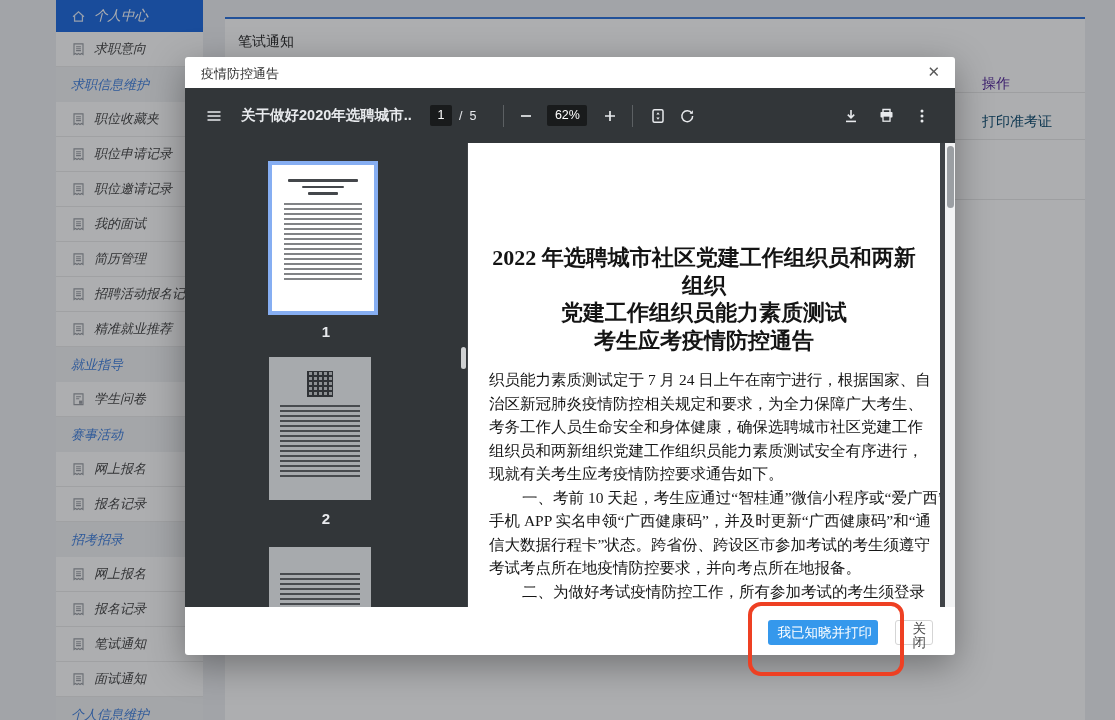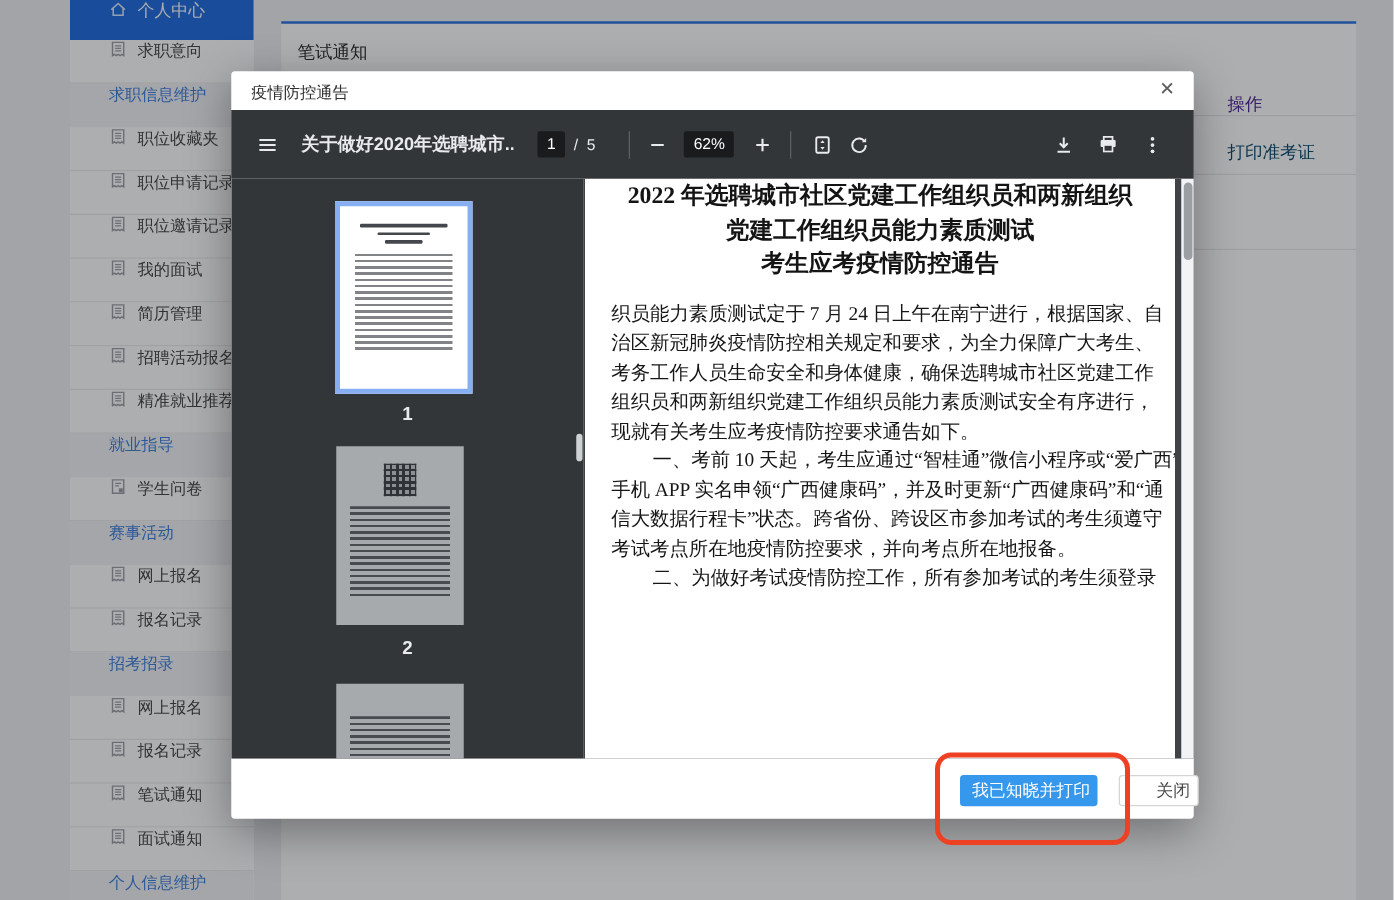--- a/index.html
+++ b/index.html
@@ -1,21 +1,21 @@
 <!DOCTYPE html>
 <html style="--toolbar-dark: #323639; --primary-blue: #3598ec; --annotation-red: #ee4023;"><head>
 <meta charset="utf-8">
 <style>
   html,body{margin:0;padding:0;}
   .stage{position:relative;width:1115px;height:720px;overflow:hidden;background:#eef0f3;
          font-family:"Liberation Sans",sans-serif;-webkit-font-smoothing:antialiased;}
   
   .sidebar{position:absolute;left:56px;top:0;width:147px;height:720px;background:#fff;overflow:hidden;}
-  .sb-row{height:35px;display:flex;gap:8px;padding-left:31px;box-sizing:border-box;
-          background:#fff;border-bottom:1px solid #ececec;font-size:13px;color:#454545;cursor:pointer;}
+  .sb-row{height:35px;display:flex;align-items:center;gap:8px;padding-left:15px;box-sizing:border-box;
+          background:#fff;border-bottom:1px solid #ececec;font-size:13px;color:#454545;cursor:pointer;font-style:italic;}
   .sb-row.active{height:32px;background:#1f6be0;color:#fff;border-bottom:none;font-size:13.5px;}
   .sb-row.header{background:#f2f3f5;color:#3f7fdd;border-bottom:none;cursor:default;}
   .sb-row .ic{display:none;width:15px;height:15px;align-items:center;justify-content:center;color:inherit;opacity:.85;}
   .sb-row.home .ic-home{display:flex;}
   .sb-row.doc  .ic-doc{display:flex;color:#8a8f96;}
   .sb-row.quiz .ic-quiz{display:flex;color:#8a8f96;}
   .sb-label{white-space:nowrap;}
   .main-card{position:absolute;left:225px;top:17px;width:860px;height:703px;background:#fff;
              border-top:2px solid #2c72dd;box-sizing:border-box;}
   .card-title{position:absolute;left:13px;top:14px;font-size:14px;color:#2b2b2b;}
@@ -69,33 +69,33 @@
            background-image:repeating-linear-gradient(0deg,#2f3236 0 2px,transparent 2px 5px),
                             repeating-linear-gradient(90deg,#2f3236 0 2px,#8d9093 2px 5px);}
   .thumb-label{position:absolute;left:0;width:282px;text-align:center;color:#e8eaed;
                font-size:15px;font-weight:600;}
   .lbl1{top:180px;}
   .lbl2{top:367px;}
   .thumb-scroll{position:absolute;right:1px;top:204px;width:5px;height:22px;background:#cfd1d2;border-radius:3px;cursor:pointer;}
   .viewer{flex:1;position:relative;background:#3f4347;}
   .doc-page{position:absolute;left:1px;top:0;width:472px;height:464px;background:#fff;overflow:hidden;}
   .doc-inner{padding:0 21px;}
-  .doc-title{font-family:"Liberation Serif",serif;font-weight:700;font-size:19px;
+  .doc-title{margin-top:101px;font-family:"Liberation Serif",serif;font-weight:700;font-size:22px;
              line-height:27.5px;text-align:center;color:#141414;}
   .doc-body{margin-top:14px;font-family:"Liberation Serif",serif;font-size:15.5px;line-height:23.5px;color:#161616;}
   .doc-line{white-space:nowrap;}
   .doc-line.ind{text-indent:33px;}
   .v-scrollbar{position:absolute;right:0;top:0;width:10px;height:464px;background:#f2f3f4;cursor:pointer;}
   .v-thumb{position:absolute;left:1.5px;top:3px;width:7px;height:62px;background:#9b9fa3;border-radius:4px;}
   
   .m-footer{position:relative;height:48px;}
   .btn{box-sizing:border-box;position:absolute;top:13px;height:25px;border-radius:3px;font-size:13.5px;
        font-family:"Liberation Sans",sans-serif;cursor:pointer;line-height:1;text-align:right;}
   .btn-primary{left:583px;width:110px;background:var(--primary-blue,#3598ec);color:#fff;border:none;}
-  .btn-default{left:710px;width:64px;background:#fff;color:#4a4a4a;border:1px solid #d5d5d5;}
+  .btn-default{left:710px;width:38px;background:#fff;color:#4a4a4a;border:1px solid #d5d5d5;}
   
   .annotation-box{position:absolute;left:748px;top:602px;width:148px;height:66px;border:4px solid var(--annotation-red,#ee4023);
                   border-radius:13px;z-index:20;pointer-events:none;}
 </style>
 </head>
 <body>
 
 <div class="stage">
 
   <aside class="sidebar">

